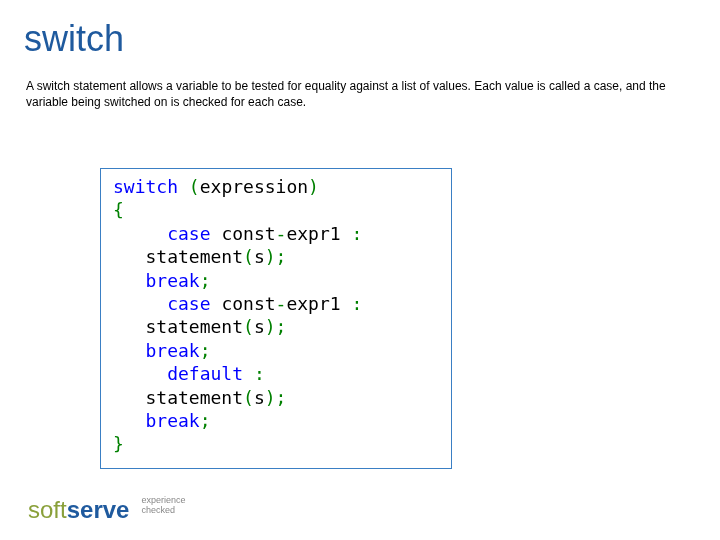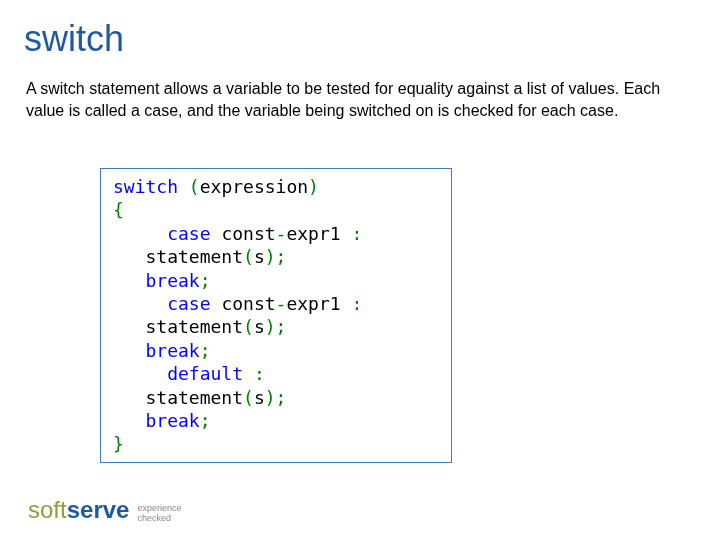--- a/index.html
+++ b/index.html
@@ -17,60 +17,59 @@
     left: 24px;
     font-size: 36px;
     font-weight: 400;
     color: #1f5a9e;
   }
   .desc {
     position: absolute;
     top: 78px;
     left: 26px;
     right: 26px;
-    font-size: 16px;
+    font-size: 12px;
     line-height: 1.35;
     color: #000;
     font-weight: 400;
   }
   .codebox {
     position: absolute;
     top: 168px;
     left: 100px;
     width: 352px;
     border: 1px solid #3a7fc4;
-    padding: 6px 12px 6px 12px;
+    padding: 6px 12px 12px 12px;
     font-family: Consolas, monospace;
     font-size: 18px;
     line-height: 1.3;
     white-space: pre;
     color: #000;
   }
   .kw { color: #0000ff; }
   .pn { color: #008000; } 
   .logo {
     position: absolute;
     left: 28px;
     bottom: 16px;
     display: flex;
-    align-items: flex-end;
-    gap: 6px;
+    align-items: flex-start;
   }
   .logo-text {
     font-size: 24px;
     font-weight: 400;
     letter-spacing: 0px;
   }
   .logo-soft { color: #8aa03a; }
   .logo-serve { color: #1f5a9e; font-weight: 600; }
   .logo-tag {
     font-size: 9px;
     line-height: 1.1;
     color: #888;
-    margin-left: 2px;
+    margin-left: 12px;
   }
 </style>
 </head>
 <body>
 
 <div class="title">switch</div>
 
 <div class="desc">A switch statement allows a variable to be tested for equality against a list of values. Each value is called a case, and the variable being switched on is checked for each case.</div>
 
 <div class="codebox"><span class="kw">switch</span><span class="pn"> (</span><span>expression</span><span class="pn">)</span><span></span>

